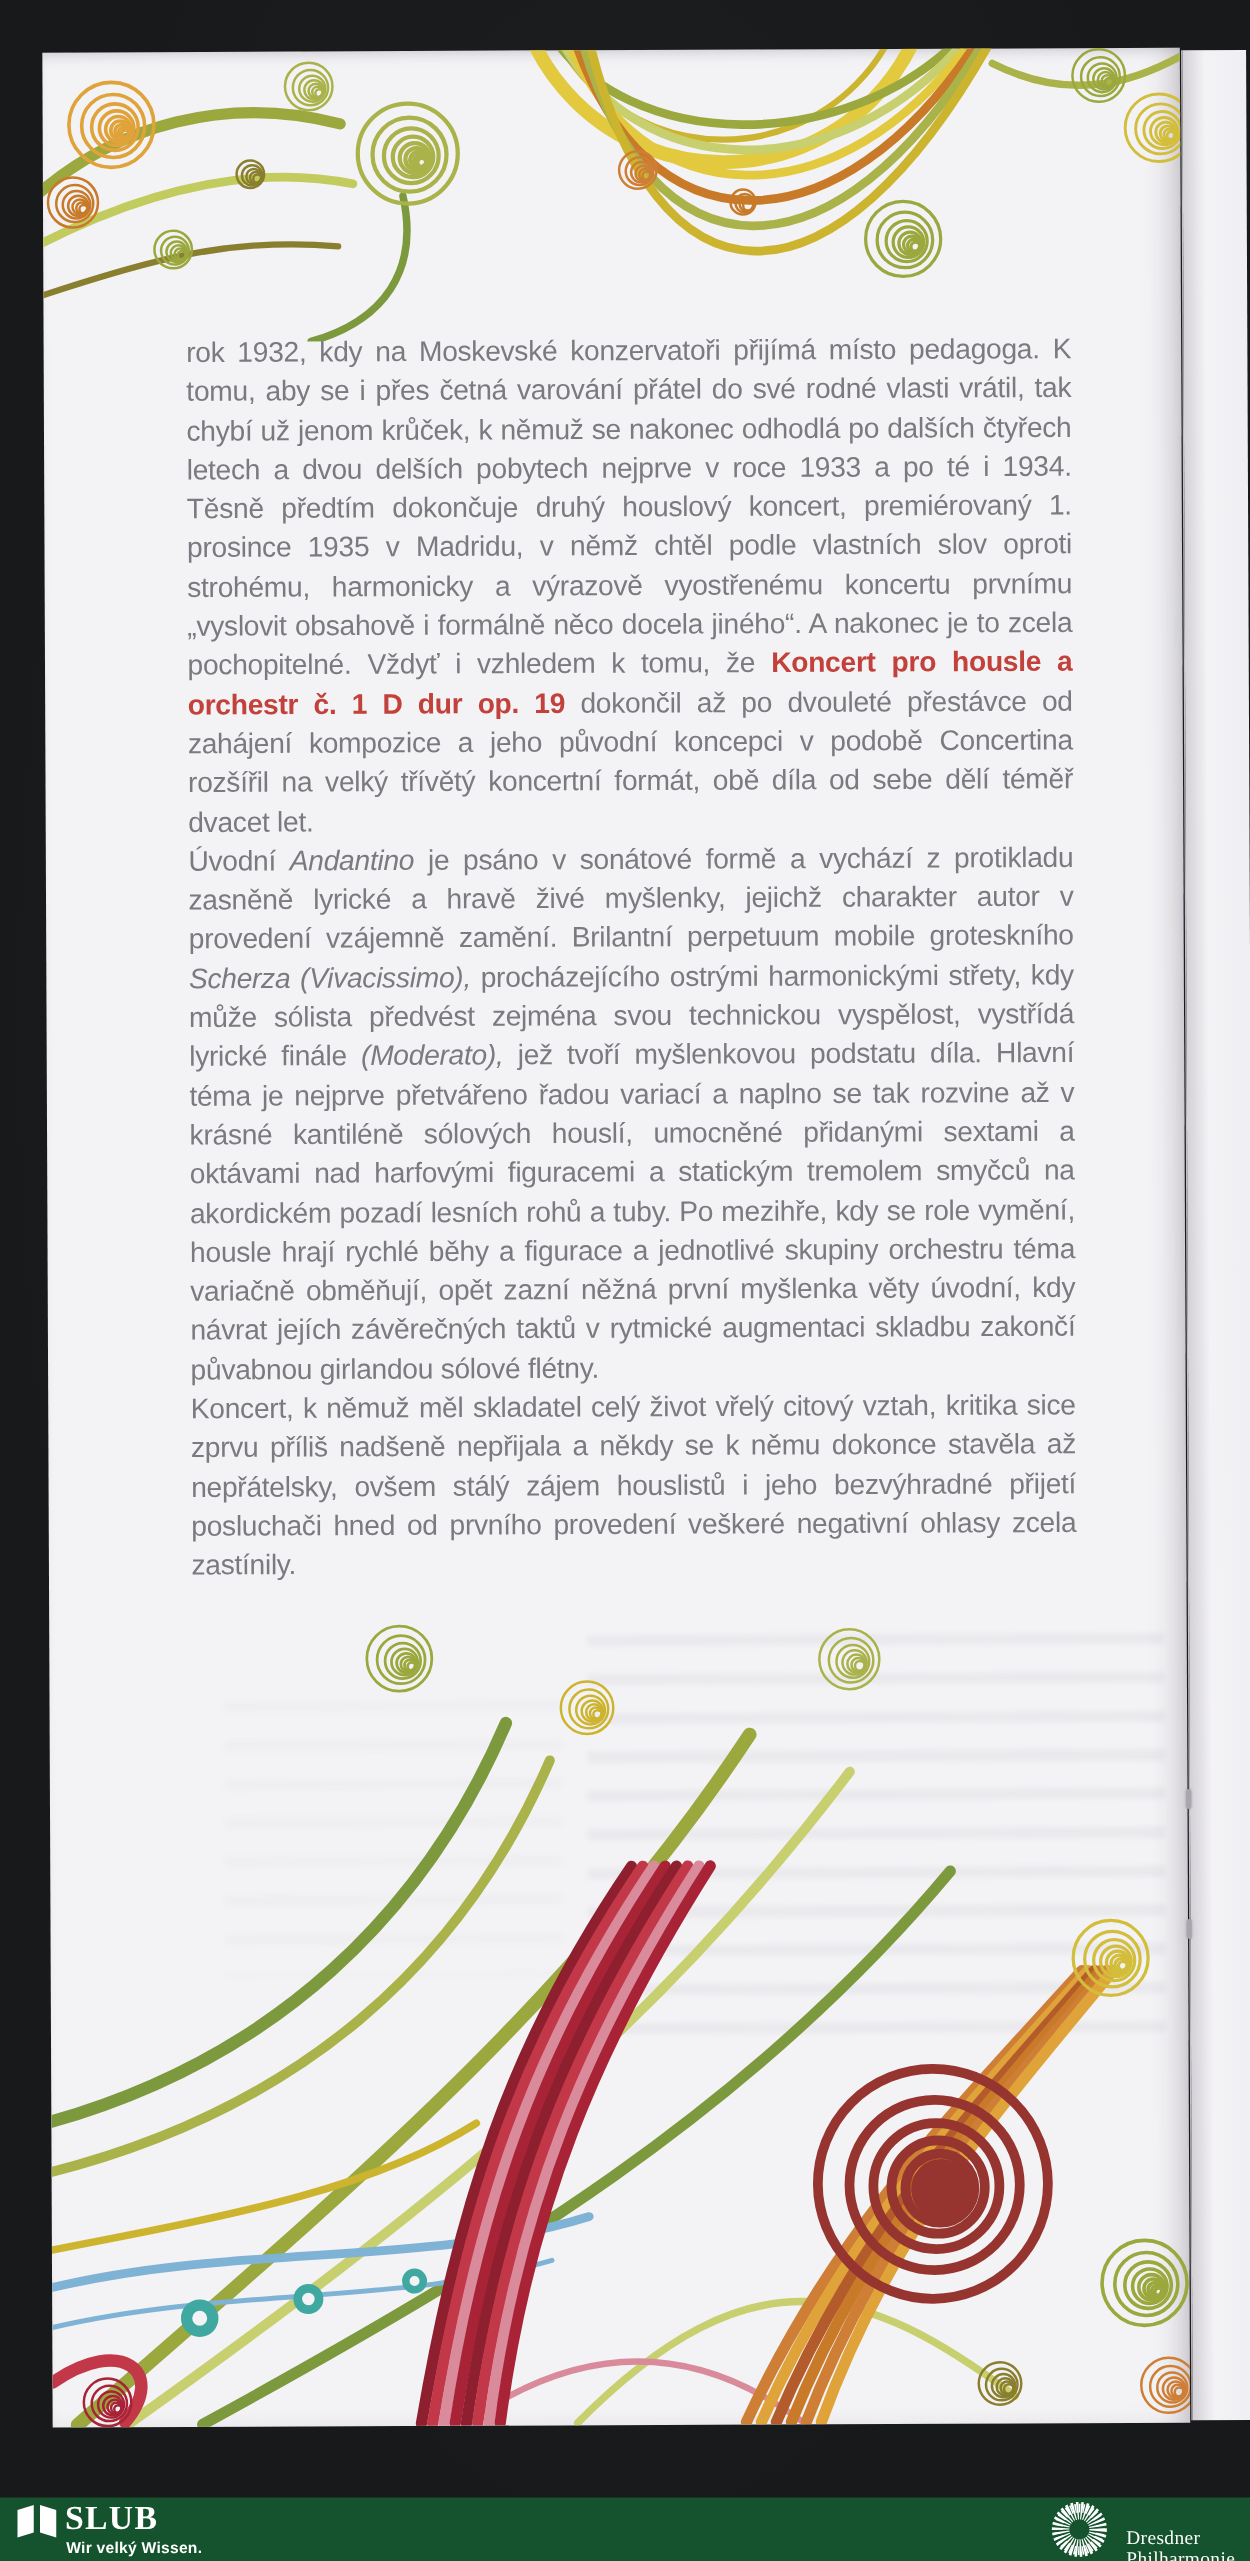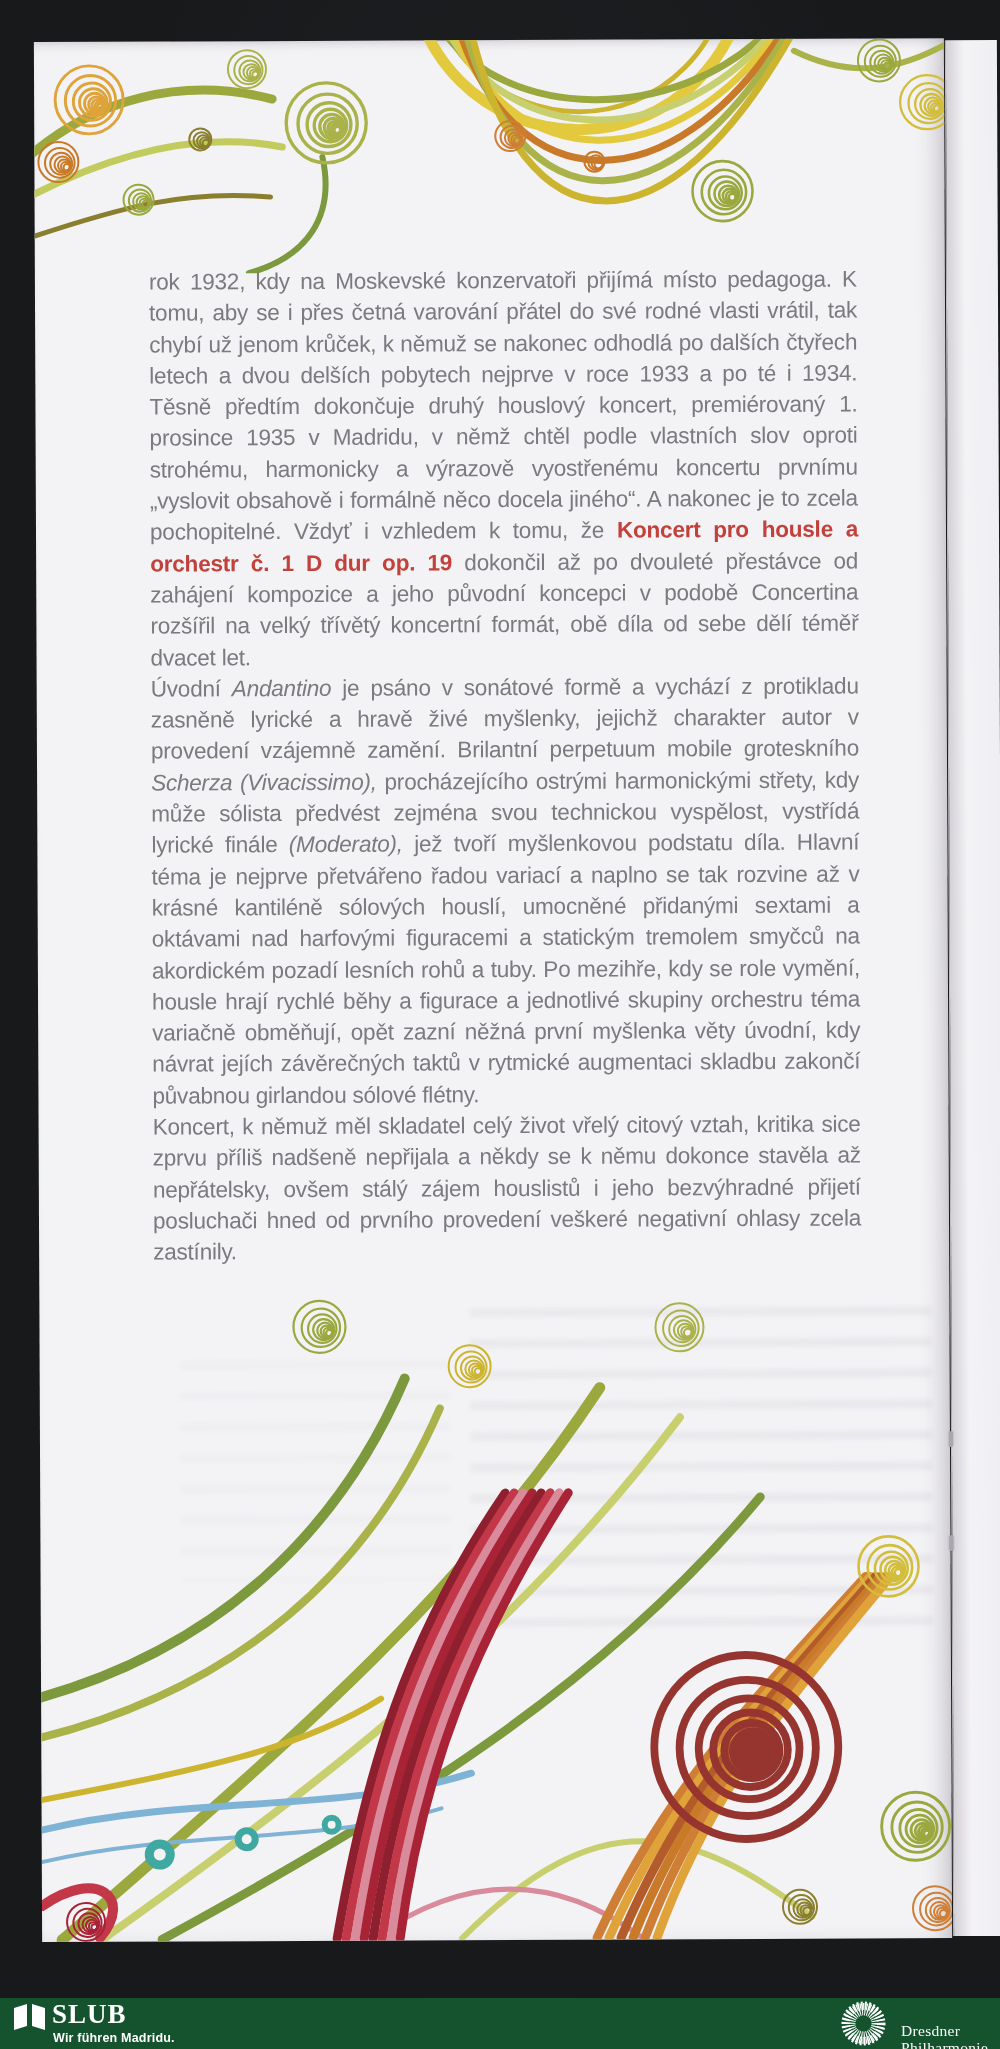--- a/index.html
+++ b/index.html
@@ -293,21 +293,21 @@
     <div class="staple" style="top:1495px"></div>
   </div>
 </div>
 
 <div class="viewer-footer">
   <svg class="slub-book" width="34" height="28" viewBox="0 0 34 28">
     <path fill="#ffffff" d="M1 5 L14 1 L14 23 L1 27 Z"></path>
     <path fill="#ffffff" d="M19 1 L32 5 L32 27 L19 23 Z"></path>
   </svg>
   <div class="slub-word">SLUB</div>
-  <div class="slub-tag">Wir führen Madridu.</div>
+  <div class="slub-tag">Wir velký Wissen.</div>
   <svg class="phil-logo" width="47" height="47" viewBox="0 0 47 47">
     <circle cx="23.5" cy="23.5" r="15" fill="none" stroke="#ffffff" stroke-width="14" stroke-dasharray="1.5 1.6"></circle>
     <circle cx="23.5" cy="23.5" r="17" fill="none" stroke="#ffffff" stroke-width="7" stroke-dasharray="1.2 2.1"></circle>
   </svg>
   <div class="phil-text">
     <div>Dresdner</div>
     <div>Philharmonie</div>
   </div>
 </div>
 

